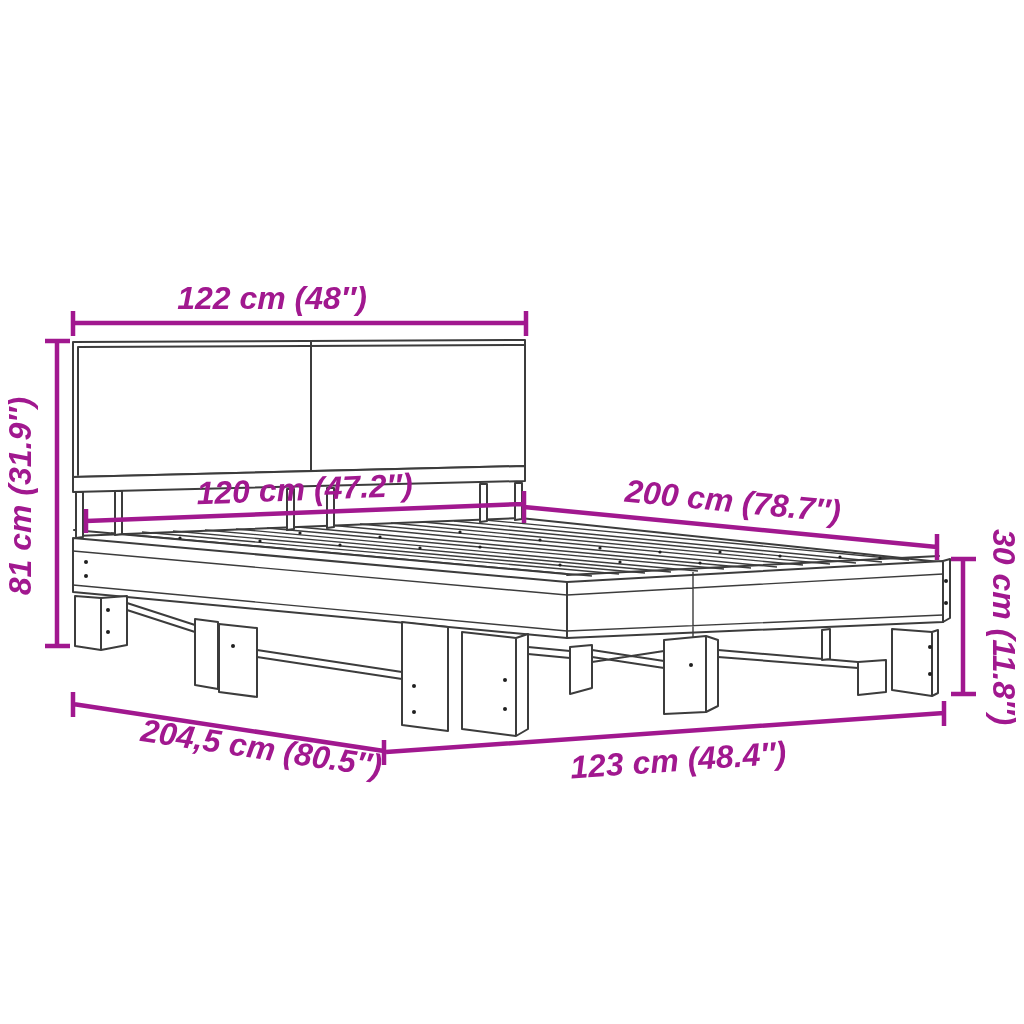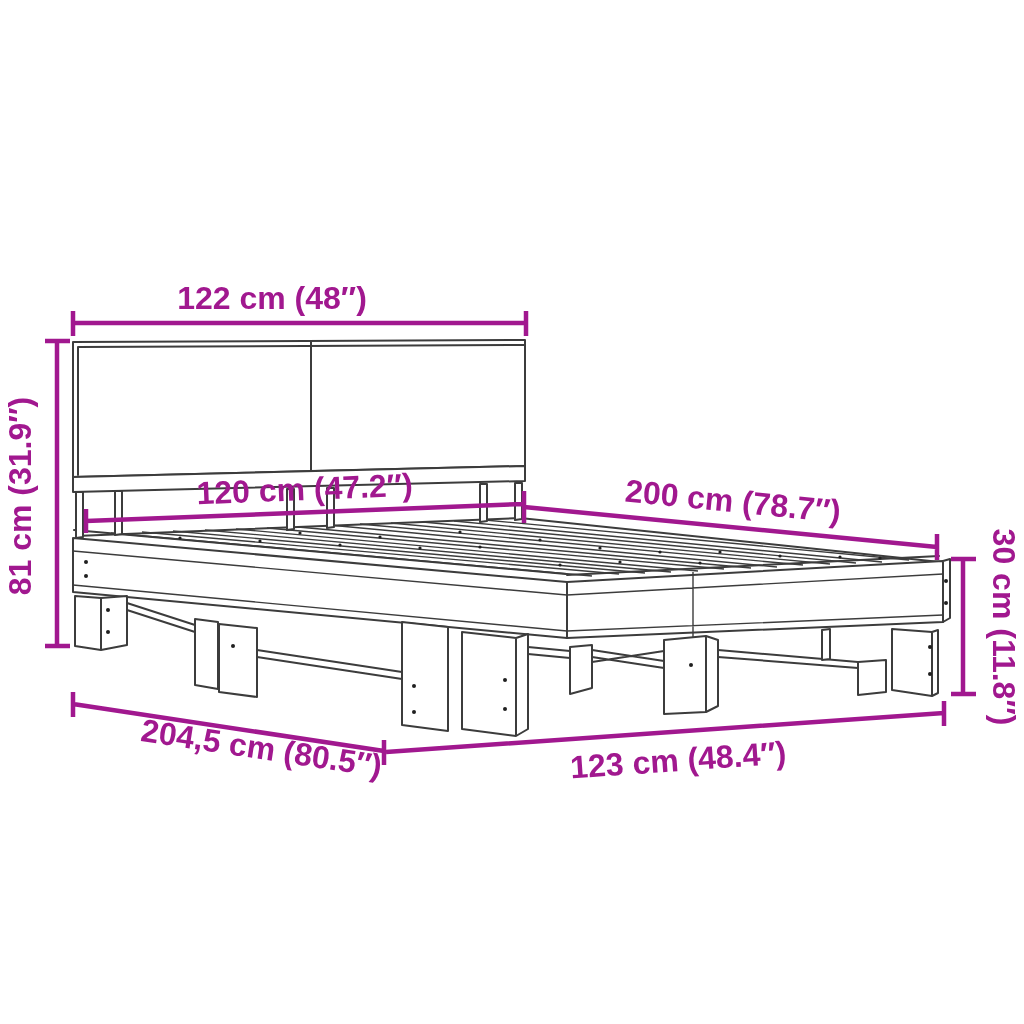--- a/index.html
+++ b/index.html
@@ -1,16 +1,16 @@
 <!DOCTYPE html>
 <html><head>
 <meta charset="utf-8">
 <style>
   html,body{margin:0;padding:0;background:#ffffff;}
-  .stage{position:relative;width:1024px;height:1024px;background:#ffffff;overflow:hidden;}
+  .stage{position:relative;width:1024px;height:1024px;background:#ffffff;overflow:hidden;font-style:italic;}
   svg{display:block;}
   .ln{stroke:#3C3C3C;stroke-width:2;fill:none;stroke-linejoin:round;stroke-linecap:round;}
   .fw{stroke:#3C3C3C;stroke-width:2;fill:#ffffff;stroke-linejoin:round;}
   .thin{stroke:#3C3C3C;stroke-width:1.4;fill:none;}
   .dot{fill:#1f1f1f;stroke:none;}
   .dim{stroke:#A1188F;stroke-width:4.5;fill:none;stroke-linecap:butt;}
   .dim-label{fill:#A1188F;font-family:"Liberation Sans",sans-serif;font-weight:700;
              font-size:32px;text-anchor:middle;}
 </style>
 </head>

